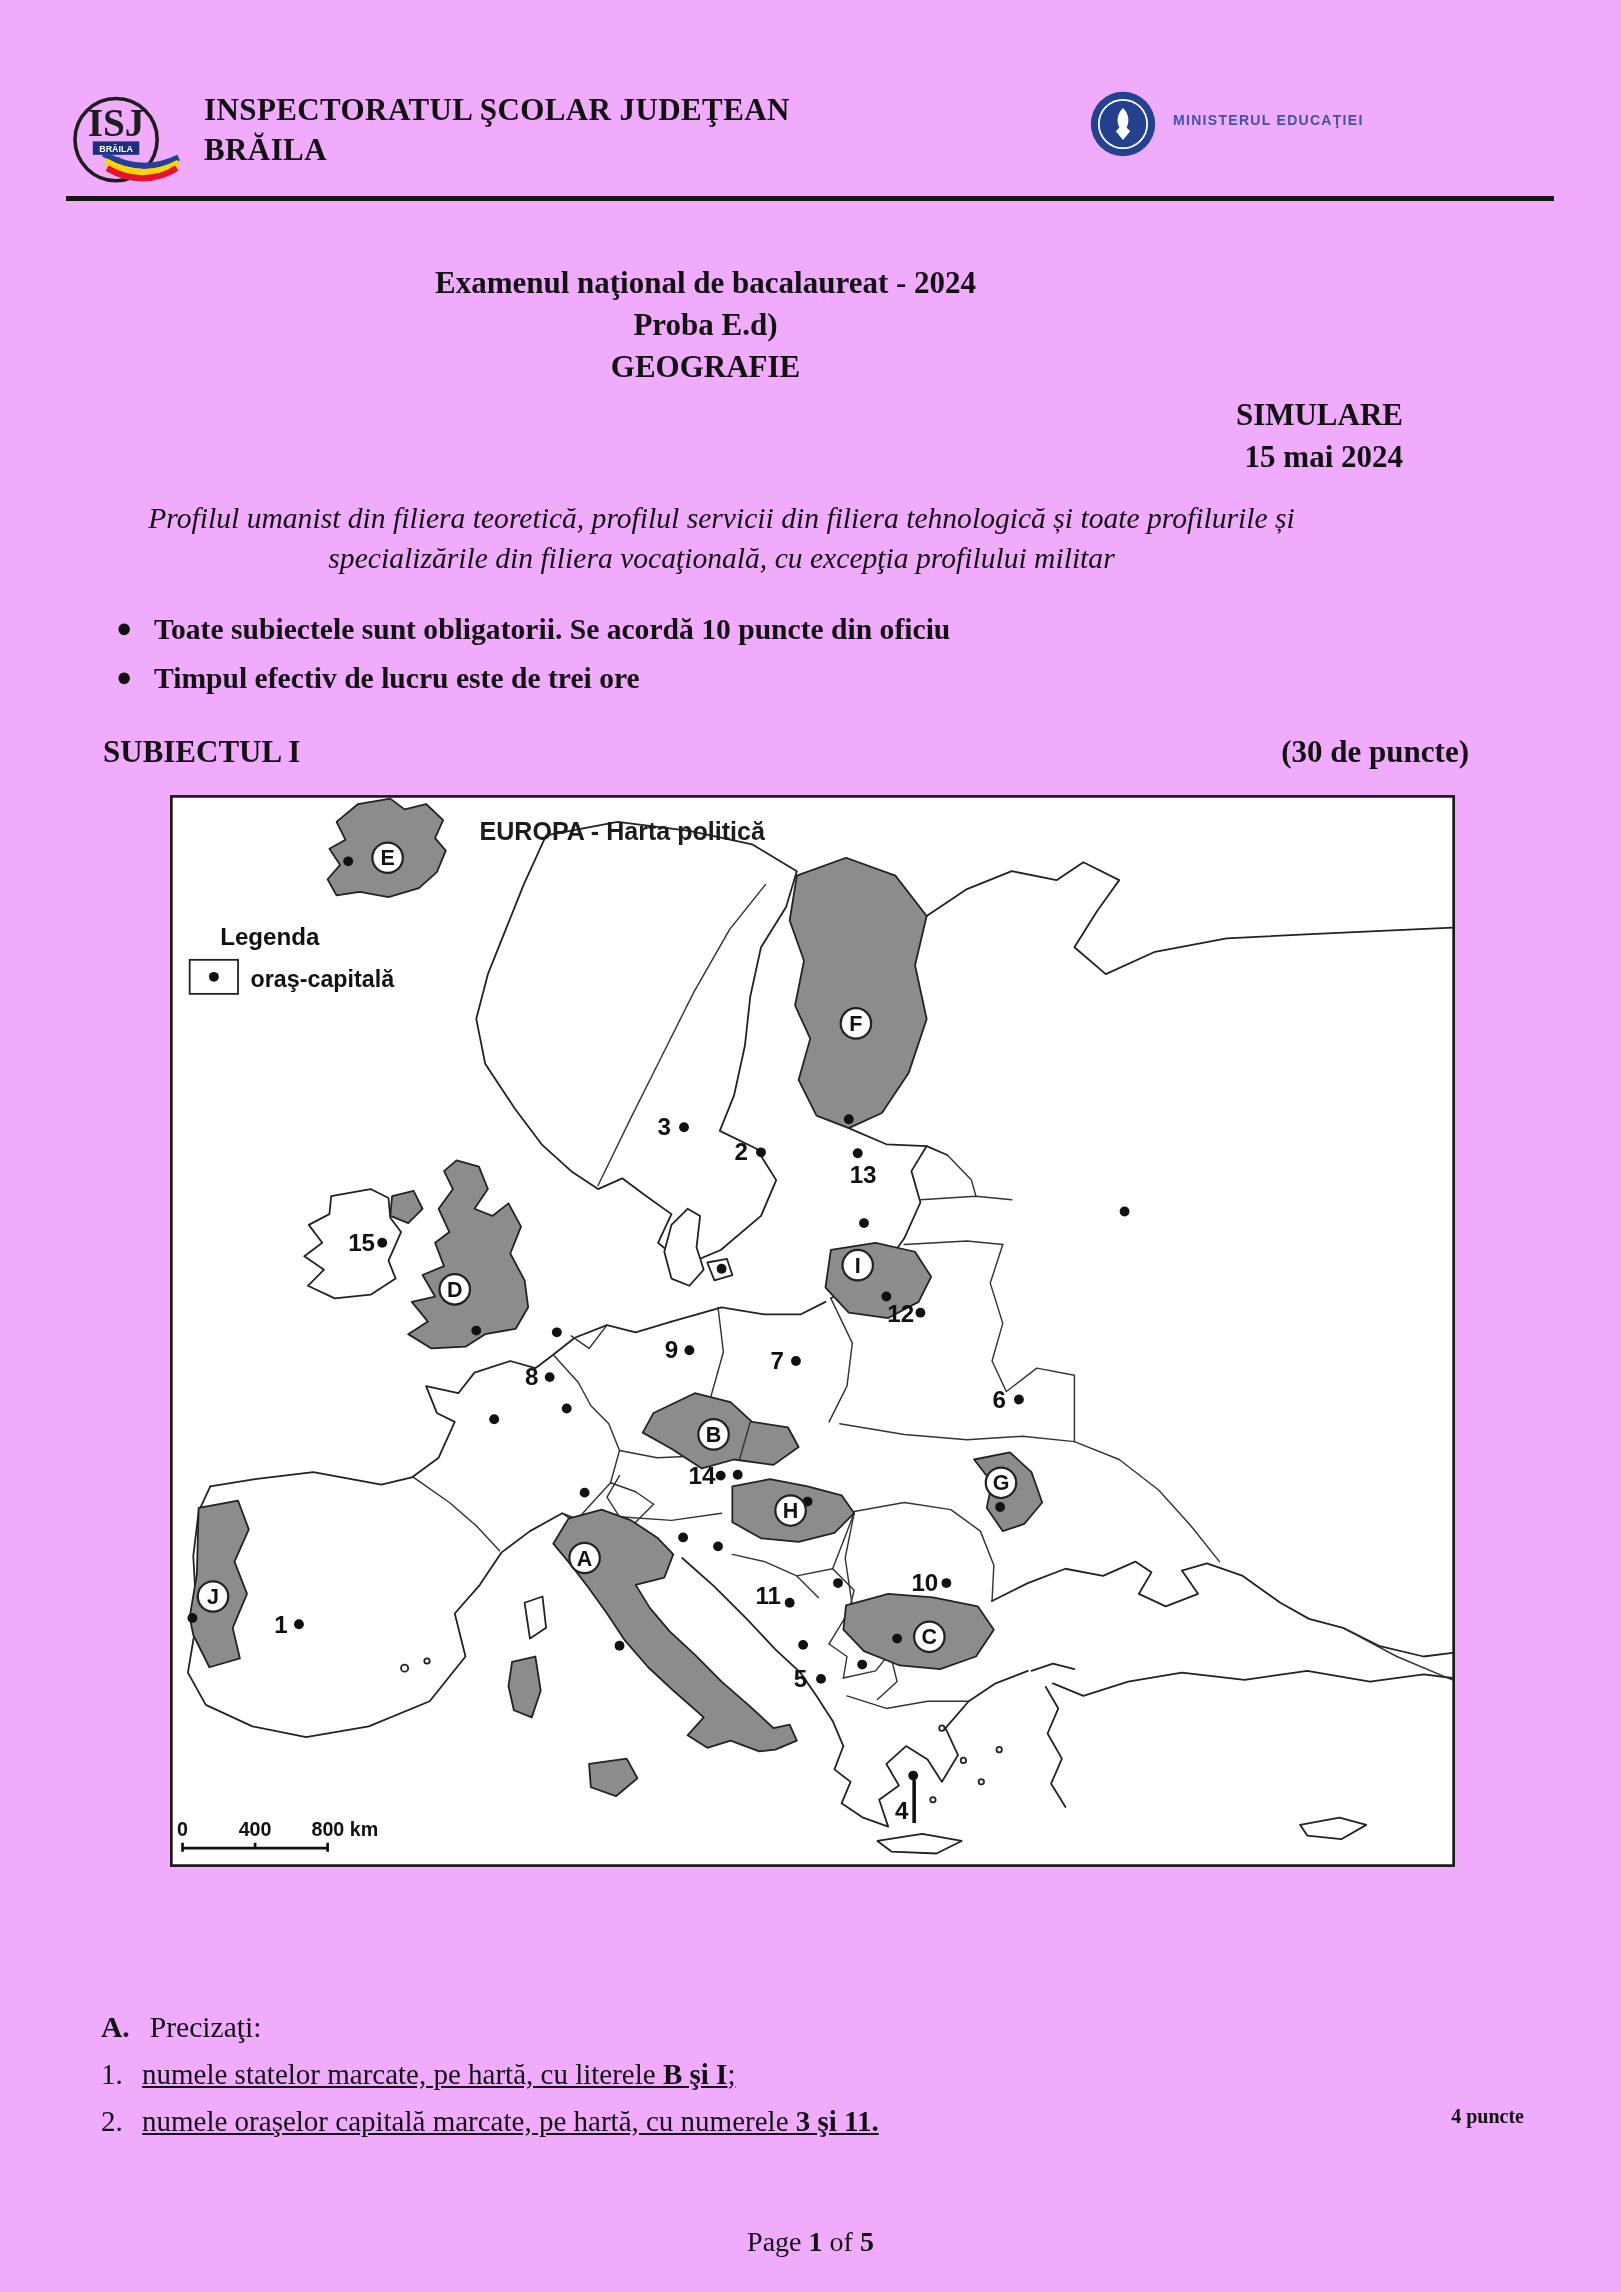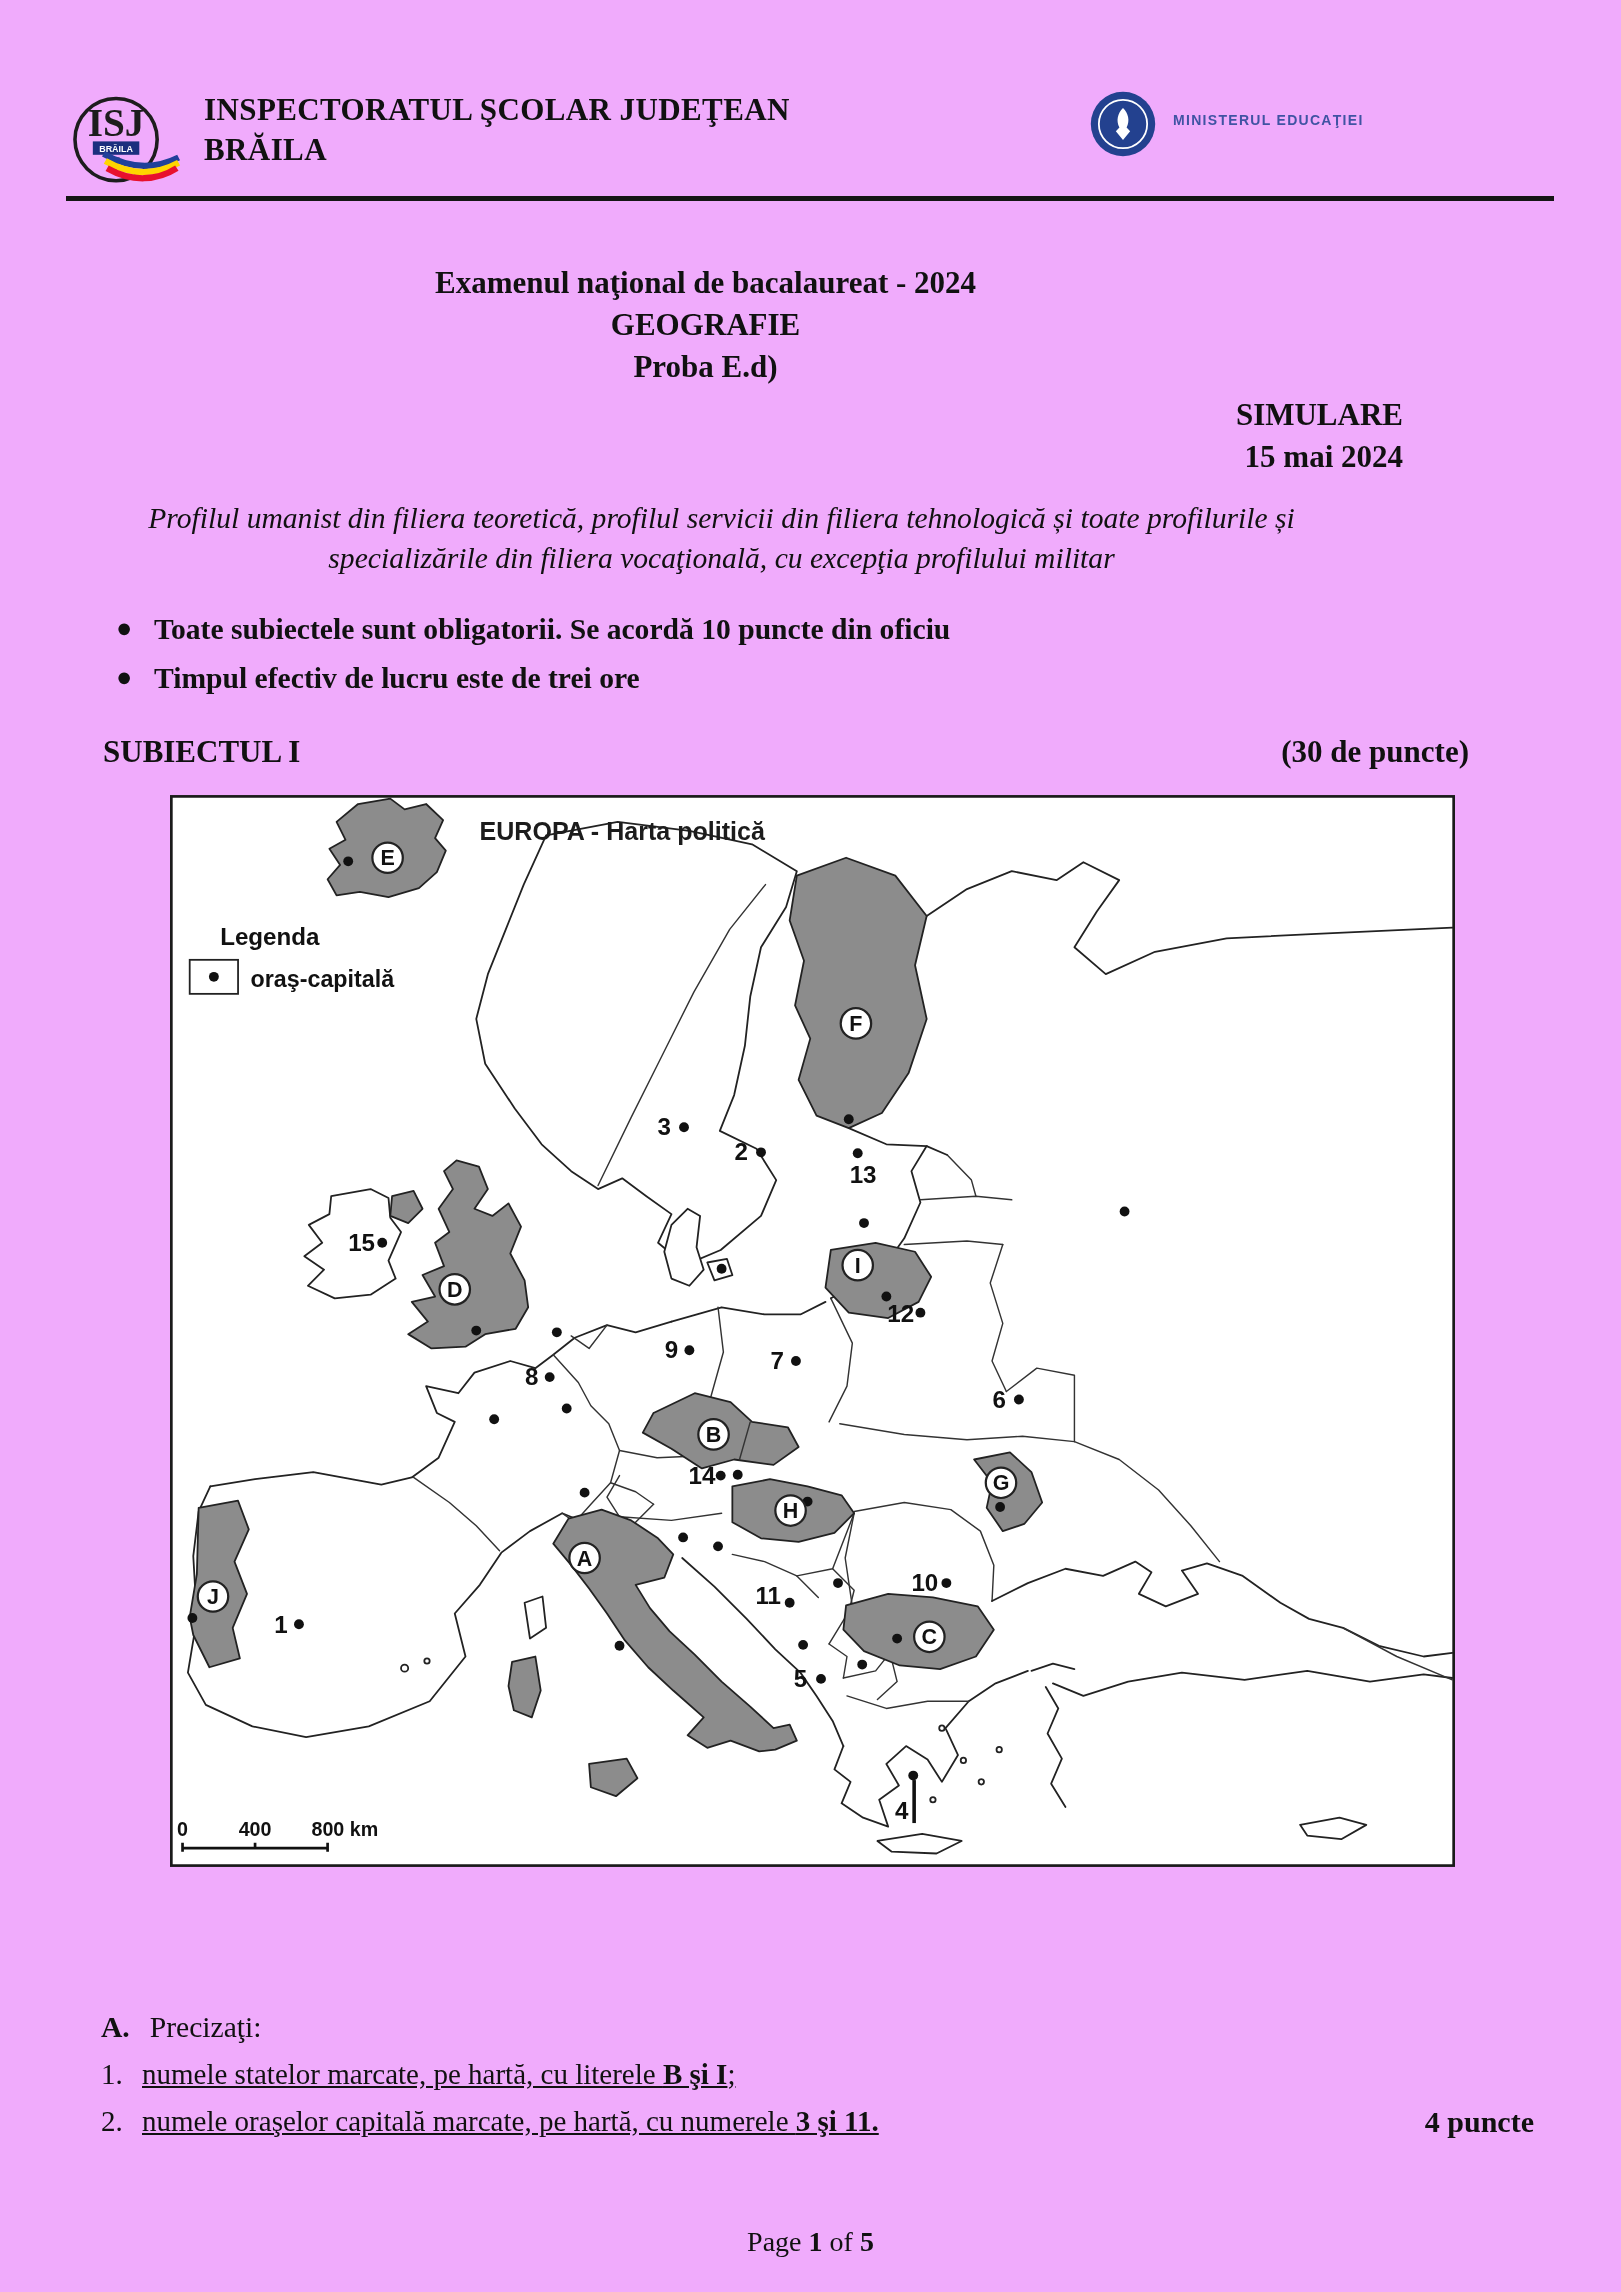--- a/index.html
+++ b/index.html
@@ -39,21 +39,21 @@
   .land-g{stroke:#222;stroke-width:2;stroke-linejoin:round;}
   .map-title{font-family:"Liberation Sans",sans-serif;font-weight:bold;font-size:28px;fill:#1c1c1c;}
   .map-label{font-family:"Liberation Sans",sans-serif;font-weight:bold;fill:#111;}
   
   .after-map{position:absolute;left:59px;top:1897px;width:1451px;font-weight:bold;
     font-size:29.6px;line-height:43px;}
   .after-map .indent{text-indent:97px;}
   .section-a{position:absolute;left:101px;top:2011px;font-size:29.6px;}
   .item-row{position:absolute;left:101px;font-size:29px;text-decoration:underline;}
   .item-no{display:inline-block;width:41px;}
-  .points-right{position:absolute;right:87px;top:2105px;font-weight:bold;font-size:30px;}
+  .points-right{position:absolute;right:97px;top:2105px;font-weight:bold;font-size:20px;}
   .footer{position:absolute;left:0;top:2226px;width:1621px;text-align:center;font-size:28px;}
   .b{font-weight:bold;}
 </style>
 </head>
 <body>
 
 <div class="page">
 
   <div class="logo-left">
     <svg width="118" height="109" viewBox="0 0 132 122">
@@ -79,22 +79,22 @@
       <circle cx="38" cy="38" r="27" fill="none" stroke="#ffffff" stroke-width="2"></circle>
       <path d="M38,20 C44,26 46,34 42,42 L46,46 L38,56 L30,46 L34,42 C30,34 32,26 38,20 Z" fill="#ffffff"></path>
     </svg>
     <div class="ministry-text">MINISTERUL EDUCAŢIEI</div>
   </div>
 
   <div class="header-rule"></div>
 
   <div class="title-block">
     <div>Examenul naţional de bacalaureat - 2024</div>
+    <div>Proba E.d)</div>
     <div>GEOGRAFIE</div>
-    <div>Proba E.d)</div>
   </div>
   <div class="sim-block">
     <div>SIMULARE</div>
     <div>15 mai 2024</div>
   </div>
 
   <div class="profile-note">
     <span>Profilul umanist din filiera teoretică, profilul servicii din filiera tehnologică și toate profilurile și</span><br>
     <span>specializările din filiera vocaţională, cu excepţia profilului militar</span>
   </div>

